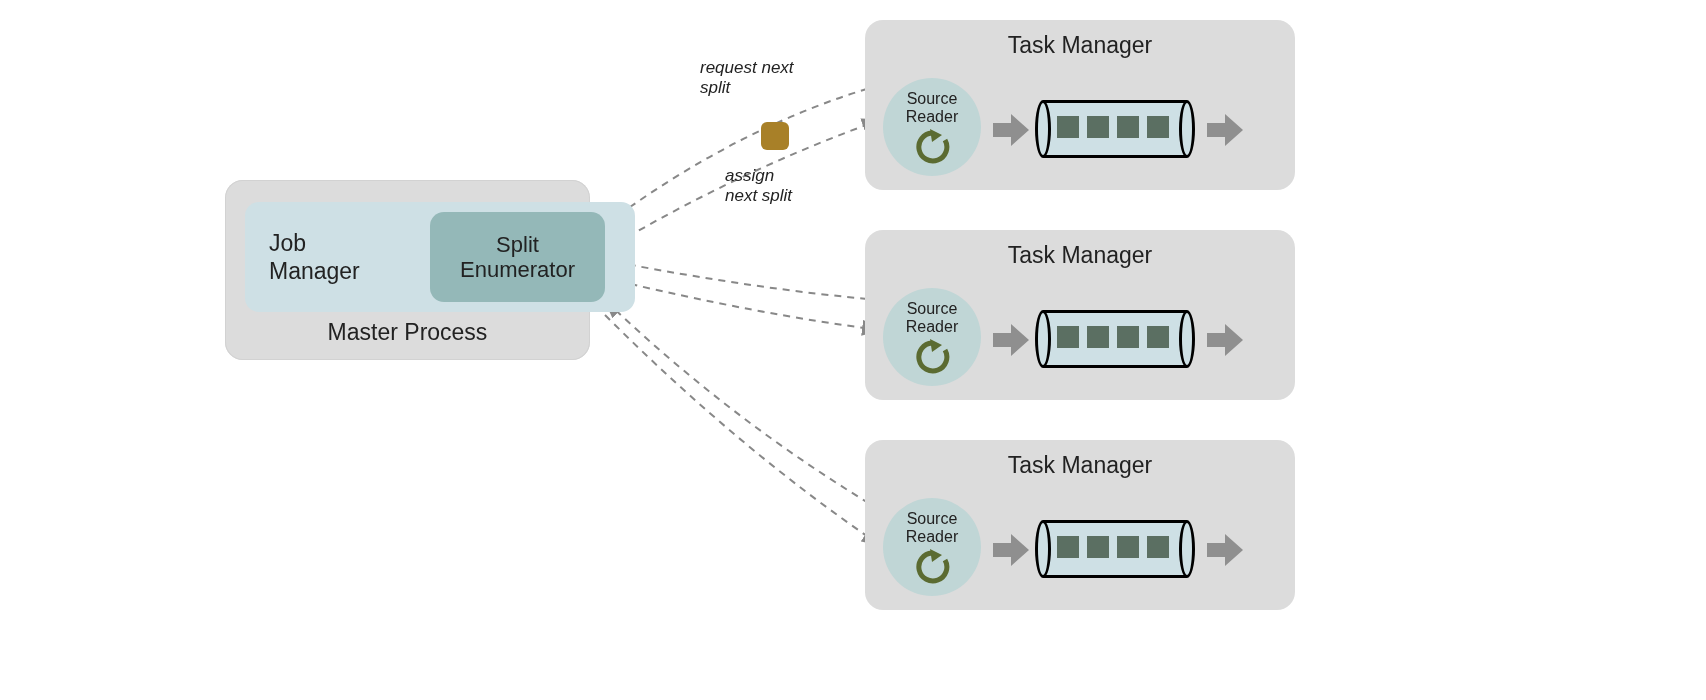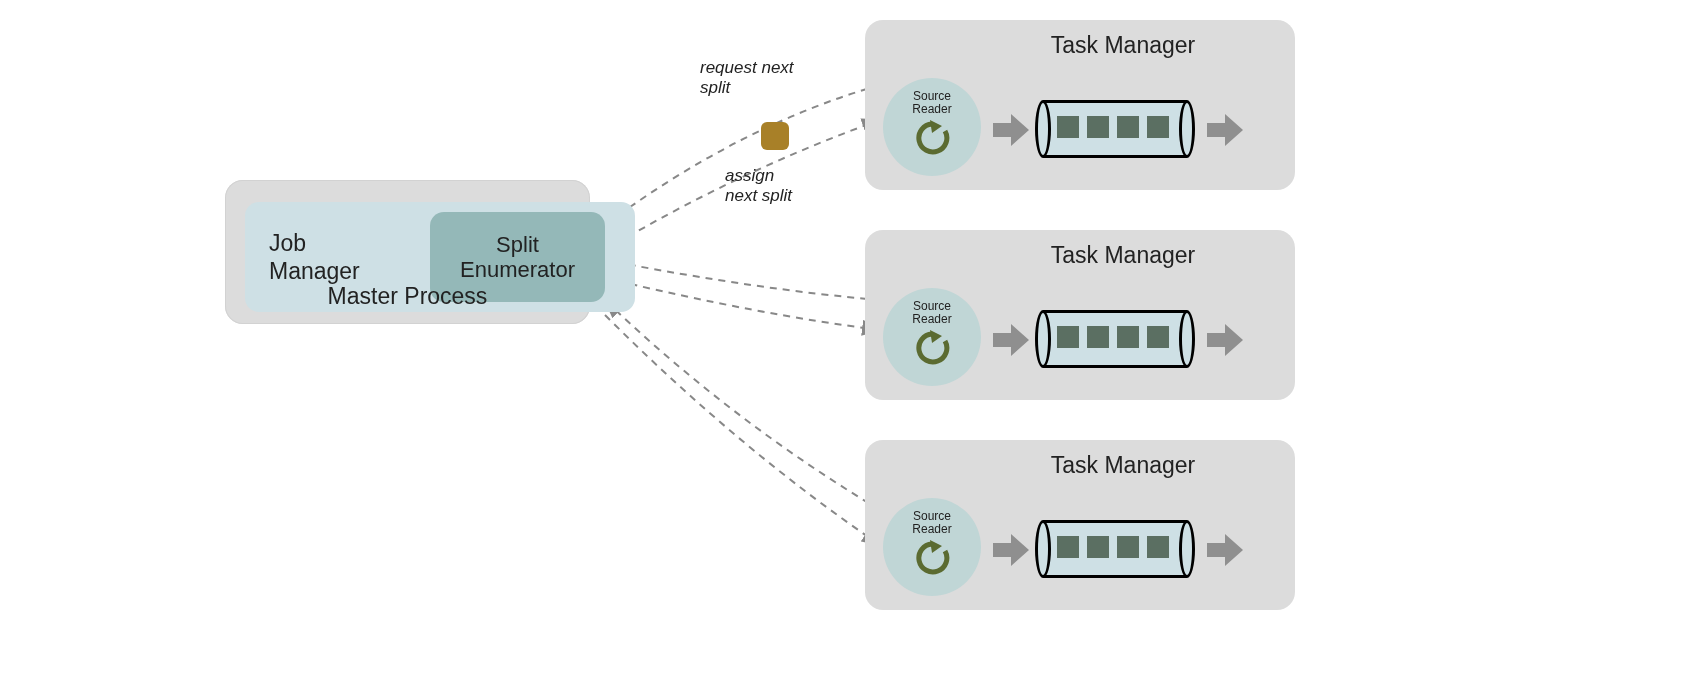--- a/index.html
+++ b/index.html
@@ -15,21 +15,21 @@
     position: relative;
     width: 1706px;
     height: 700px;
   }
   
   .master-box {
     position: absolute;
     left: 225px;
     top: 180px;
     width: 365px;
-    height: 144px;
+    height: 180px;
     background: #dcdcdc;
     border-radius: 18px;
     box-shadow: 0 0 0 1px #d2d2d2 inset;
   }
   .master-label {
     position: absolute;
     left: 0;
     bottom: 14px;
     width: 100%;
     text-align: center;
@@ -75,39 +75,38 @@
     background: #dcdcdc;
     border-radius: 18px;
   }
   .task-title {
     position: absolute;
     top: 12px;
     left: 0;
     width: 100%;
     text-align: center;
     font-size: 23px;
-    padding-left: 43px;
   }
   .source-reader-circle {
     position: absolute;
     left: 18px;
     top: 58px;
     width: 98px;
     height: 98px;
     background: #c0d6d6;
     border-radius: 50%;
     display: flex;
     flex-direction: column;
     align-items: center;
     justify-content: flex-start;
     padding-top: 12px;
     box-sizing: border-box;
   }
   .source-reader-label {
-    font-size: 12px;
+    font-size: 16px;
     line-height: 1.1;
     text-align: center;
   }
   .refresh-arc {
     margin-top: 4px;
   }
   .cylinder {
     position: absolute;
     left: 170px;
     top: 80px;

